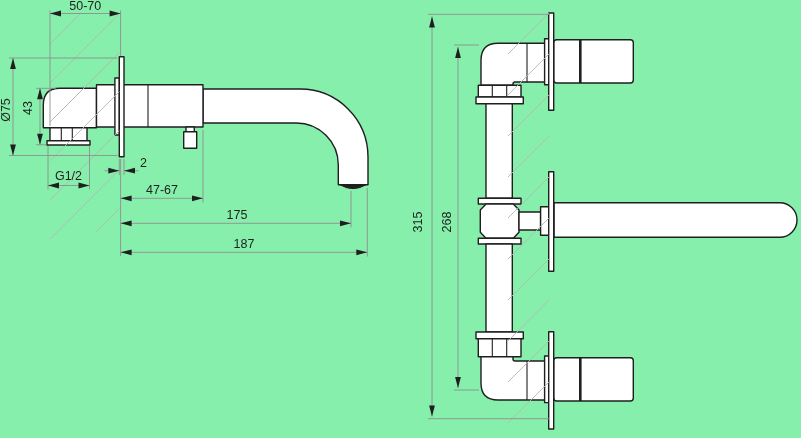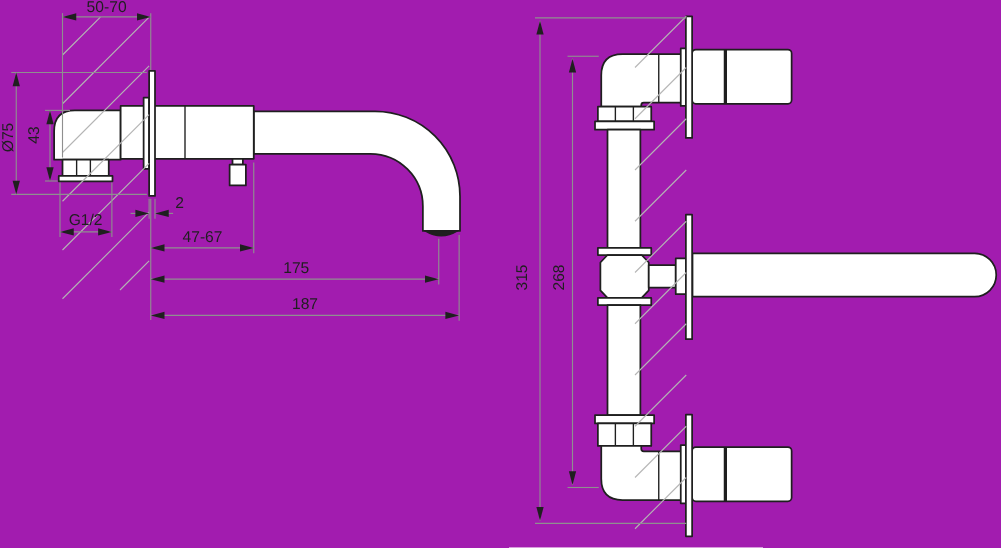--- a/index.html
+++ b/index.html
@@ -1,16 +1,16 @@
 <!DOCTYPE html>
 <html><head>
 <meta charset="utf-8">
 <style>
   html,body { margin:0; padding:0; background:#ffffff; }
-  #app { width:801px; height:438px; background:#a21caf; position:relative; overflow:hidden; }
+  #app { width:801px; height:438px; background:#86efac; position:relative; overflow:hidden; }
   svg { display:block; }
   .outline   { fill:#ffffff; stroke:#1f1f1f; stroke-width:1.4; stroke-linejoin:round; }
   .inner-ln  { fill:none; stroke:#1f1f1f; stroke-width:1.1; }
   .heavy-ln  { fill:none; stroke:#1f1f1f; stroke-width:2.6; }
   .hatch-ln  { fill:none; stroke:#b5b5b5; stroke-width:0.9; }
   .ext-ln    { fill:none; stroke:#8f8f8f; stroke-width:0.9; }
   .dim-ln    { fill:none; stroke:#8f8f8f; stroke-width:0.9; }
   .dark-fill { fill:#1f1f1f; stroke:#1f1f1f; stroke-width:1; }
   .dim-text  { font-family:"Liberation Sans", sans-serif; font-size:12.5px; fill:#1f1f1f; text-anchor:middle; }
 </style>

